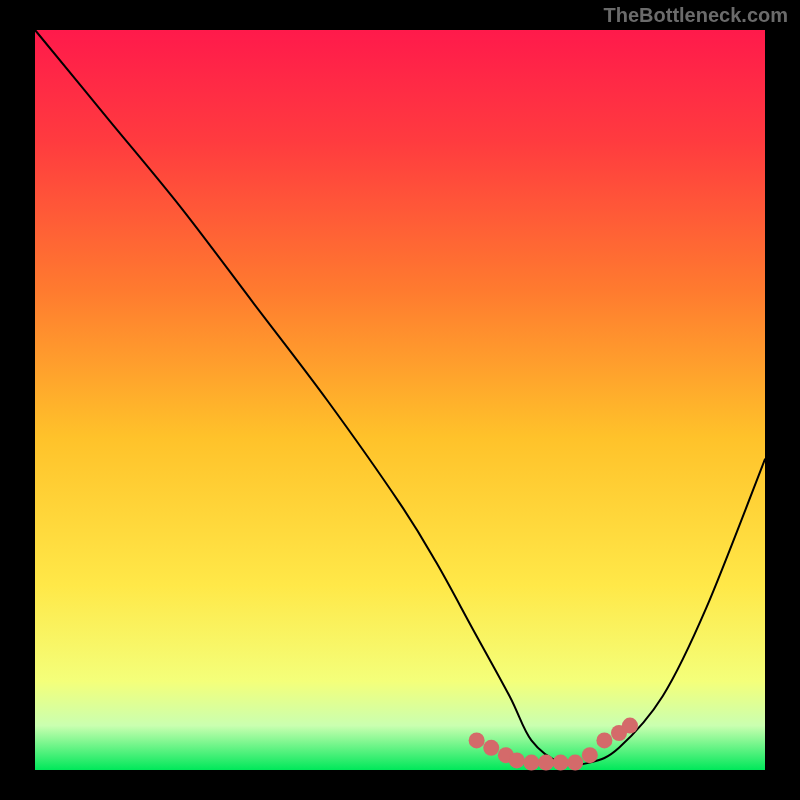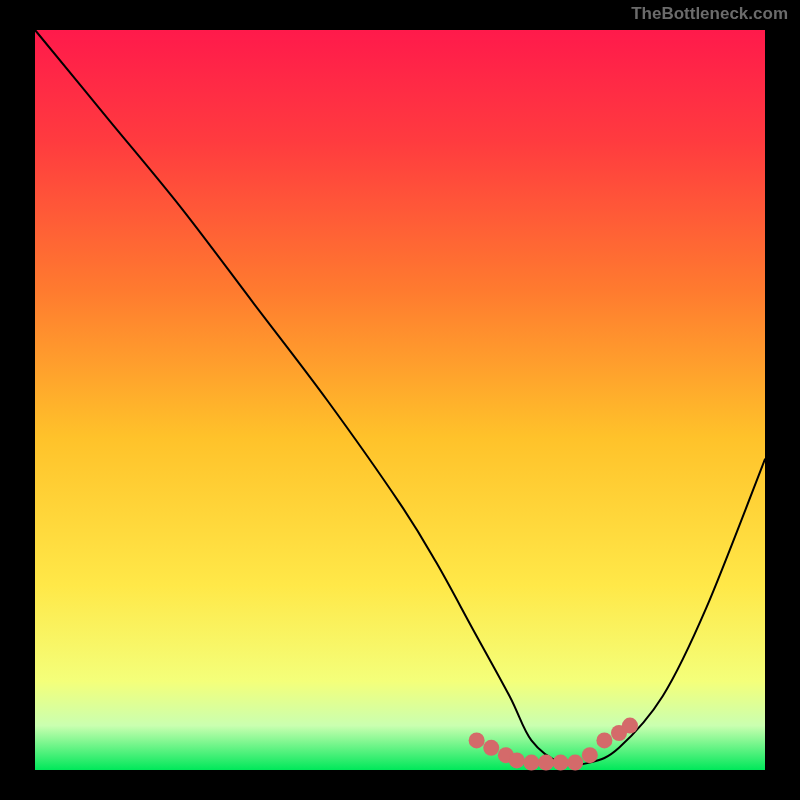--- a/index.html
+++ b/index.html
@@ -13,21 +13,21 @@
   .container {
     position: relative;
     width: 800px;
     height: 800px;
   }
   .watermark {
     position: absolute;
     top: 4px;
     right: 12px;
     font-family: Arial, Helvetica, sans-serif;
-    font-size: 17px;
+    font-size: 20px;
     font-weight: bold;
     color: #6b6b6b;
     z-index: 10;
   }
   svg {
     position: absolute;
     left: 0;
     top: 0;
   }
 </style>

